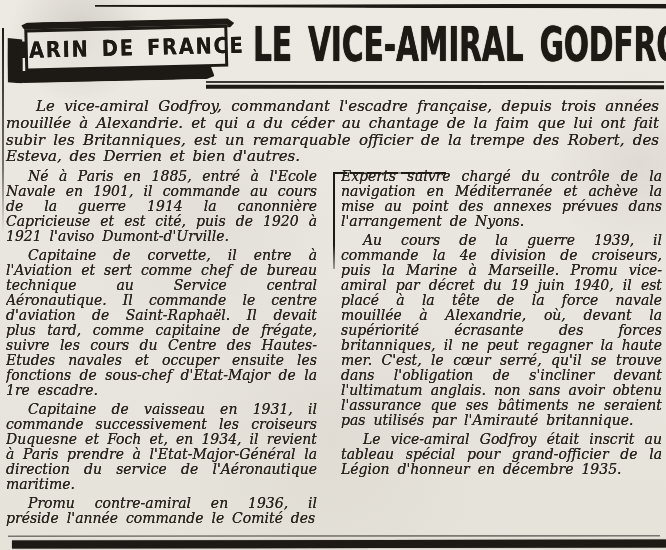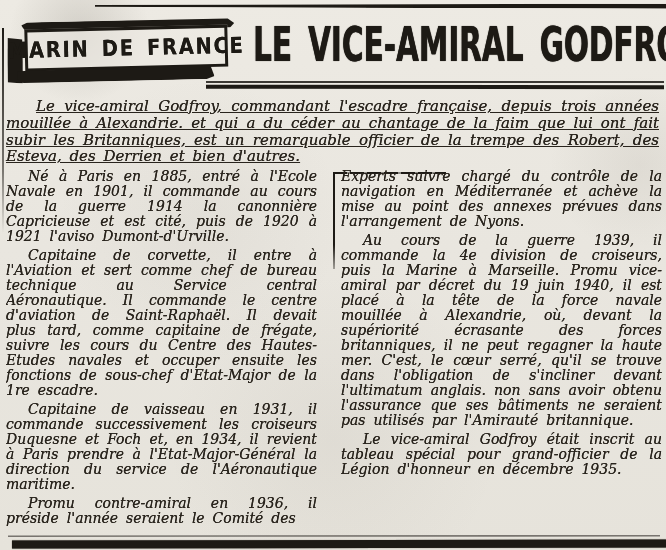--- a/index.html
+++ b/index.html
@@ -104,21 +104,20 @@
     text-shadow:0 0 .8px var(--ink), .5px 0 0 rgba(29,26,21,.7);
   }
   
   .lead{
     position:absolute;left:6px;top:98px;width:653px;margin:0;
     font-style:italic;
     font-size:15px;line-height:16.8px;
     text-align:justify;text-indent:30px;
     word-spacing:3px;
     text-shadow:0 0 .35px var(--text);
-    text-decoration:underline;
   }
   .col{
     position:absolute;top:169px;overflow:hidden;
     font-style:italic;font-size:14px;line-height:15px;
     text-align:justify;word-spacing:3.5px;
     text-shadow:0 0 .35px var(--text);
   }
   .col-left{left:6px;width:311px;height:372px;}
   .col-right{left:341px;width:321px;height:366px;}
   .col p{margin:0 0 4px 0;text-indent:22px;}
@@ -147,21 +146,21 @@
     <div class="rule-thin"></div>
     <div class="rule-thick"></div>
   </div>
 
   <p class="lead">Le vice-amiral Godfroy, commandant l'escadre française, depuis trois années mouillée à Alexandrie. et qui a du céder au chantage de la faim que lui ont fait subir les Britanniques, est un remarquable officier de la trempe des Robert, des Esteva, des Derrien et bien d'autres.</p>
 
   <div class="col col-left">
     <p>Né à Paris en 1885, entré à l'Ecole Navale en 1901, il commande au cours de la guerre 1914 la canonnière Capricieuse et est cité, puis de 1920 à 1921 l'aviso Dumont-d'Urville.</p>
     <p>Capitaine de corvette, il entre à l'Aviation et sert comme chef de bureau technique au Service central Aéronautique. Il commande le centre d'aviation de Saint-Raphaël. Il devait plus tard, comme capitaine de frégate, suivre les cours du Centre des Hautes-Etudes navales et occuper ensuite les fonctions de sous-chef d'Etat-Major de la 1re escadre.</p>
     <p>Capitaine de vaisseau en 1931, il commande successivement les croiseurs Duquesne et Foch et, en 1934, il revient à Paris prendre à l'Etat-Major-Général la direction du service de l'Aéronautique maritime.</p>
-    <p>Promu contre-amiral en 1936, il préside l'année seraient le Comité des</p>
+    <p>Promu contre-amiral en 1936, il préside l'année commande le Comité des</p>
   </div>
 
   <div class="frame-h"></div>
   <div class="frame-v"></div>
 
   <div class="col col-right">
     <p class="noindent">Experts suivre chargé du contrôle de la navigation en Méditerranée et achève la mise au point des annexes prévues dans l'arrangement de Nyons.</p>
     <p>Au cours de la guerre 1939, il commande la 4e division de croiseurs, puis la Marine à Marseille. Promu vice-amiral par décret du 19 juin 1940, il est placé à la tête de la force navale mouillée à Alexandrie, où, devant la supériorité écrasante des forces britanniques, il ne peut regagner la haute mer. C'est, le cœur serré, qu'il se trouve dans l'obligation de s'incliner devant l'ultimatum anglais. non sans avoir obtenu l'assurance que ses bâtiments ne seraient pas utilisés par l'Amirauté britannique.</p>
     <p>Le vice-amiral Godfroy était inscrit au tableau spécial pour grand-officier de la Légion d'honneur en décembre 1935.</p>
   </div>

